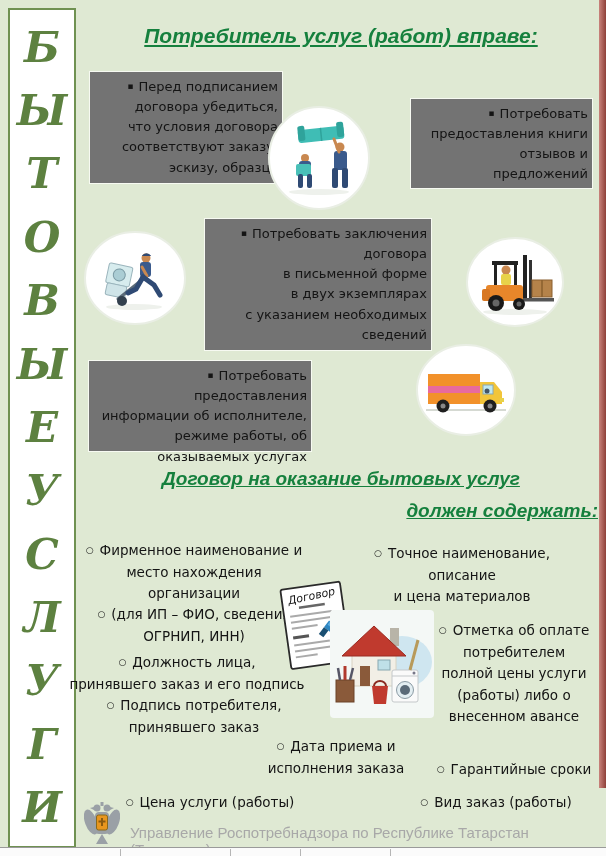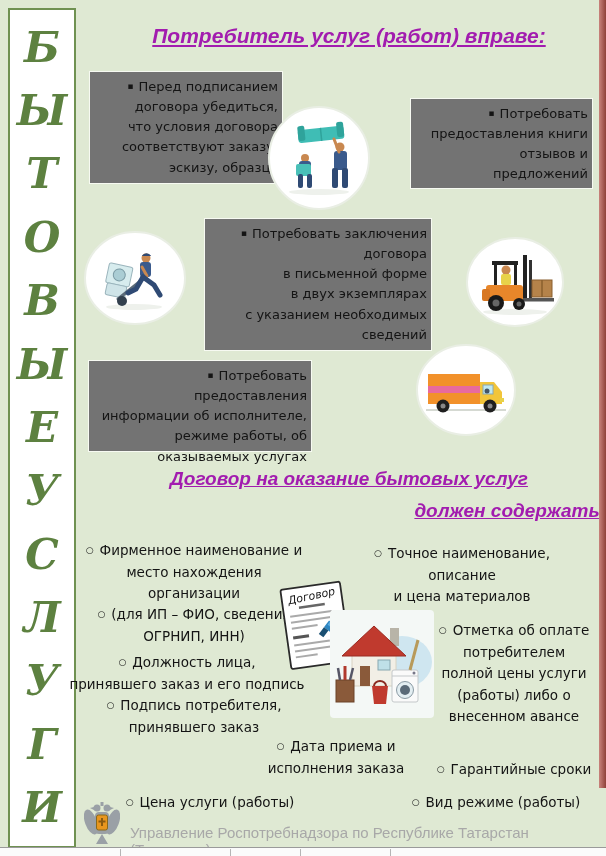--- a/index.html
+++ b/index.html
@@ -15,23 +15,23 @@
     background:#ffffff; border:2px solid #6f9151;
     display:flex; flex-direction:column; align-items:center; justify-content:space-around;
     padding:6px 0;
   }
   .sidebar .ltr {
     font-family:"DejaVu Serif", serif; font-style:italic; font-weight:bold;
     font-size:42px; line-height:1; color:#5d8140;
   }
   
   .h-green {
-    position:absolute; left:92px; width:514px; text-align:center;
+    position:absolute; left:84px; width:514px; text-align:center;
     font-family:"Liberation Sans", sans-serif; font-weight:bold; font-style:italic;
-    color:#a21caf; text-decoration:underline;
+    color:#15803d; text-decoration:underline;
   }
   #heading1 { top:24px; font-size:21px; }
   #heading2a { top:468px; font-size:19px; }
   #heading2b { top:500px; font-size:19px;text-align:right; }
   
   .rbox {
     position:absolute; background:#737373; border:1px solid #f7faf2;
     color:#141414; font-size:13px; line-height:1.55; text-align:right;
     padding:5px 4px;
   }
@@ -236,21 +236,21 @@
     <span class="cib">○</span><span class="pre">Отметка об оплате
 потребителем
 полной цены услуги
 (работы) либо о
 внесенном авансе</span>
   </div>
   <div class="li" style="left:424px; top:719px; width:180px;margin-top:40px;">
     <span class="cib">○</span><span class="pre">Гарантийные сроки</span>
   </div>
   <div class="li" style="left:396px; top:792px; width:200px;">
-    <span class="cib">○</span><span class="pre">Вид режиме (работы)</span>
+    <span class="cib">○</span><span class="pre">Вид заказ (работы)</span>
   </div>
 
   <div class="illus tilt" style="left:278px; top:582px; width:80px; height:92px;">
     <svg width="80" height="92" viewBox="0 0 80 92">
       <rect x="8" y="3" width="60" height="80" rx="2" fill="#ffffff" stroke="#2a2a2a" stroke-width="1.8"></rect>
       <text x="38" y="17" text-anchor="middle" font-size="11" font-style="italic" fill="#1a1a1a" transform="rotate(-4 38 14)">Договор</text>
       <rect x="24" y="22" width="26" height="2.5" fill="#666666"></rect>
       <rect x="14" y="30" width="42" height="2" fill="#aaaaaa"></rect>
       <rect x="14" y="36" width="42" height="2" fill="#aaaaaa"></rect>
       <rect x="14" y="42" width="26" height="2" fill="#aaaaaa"></rect>

